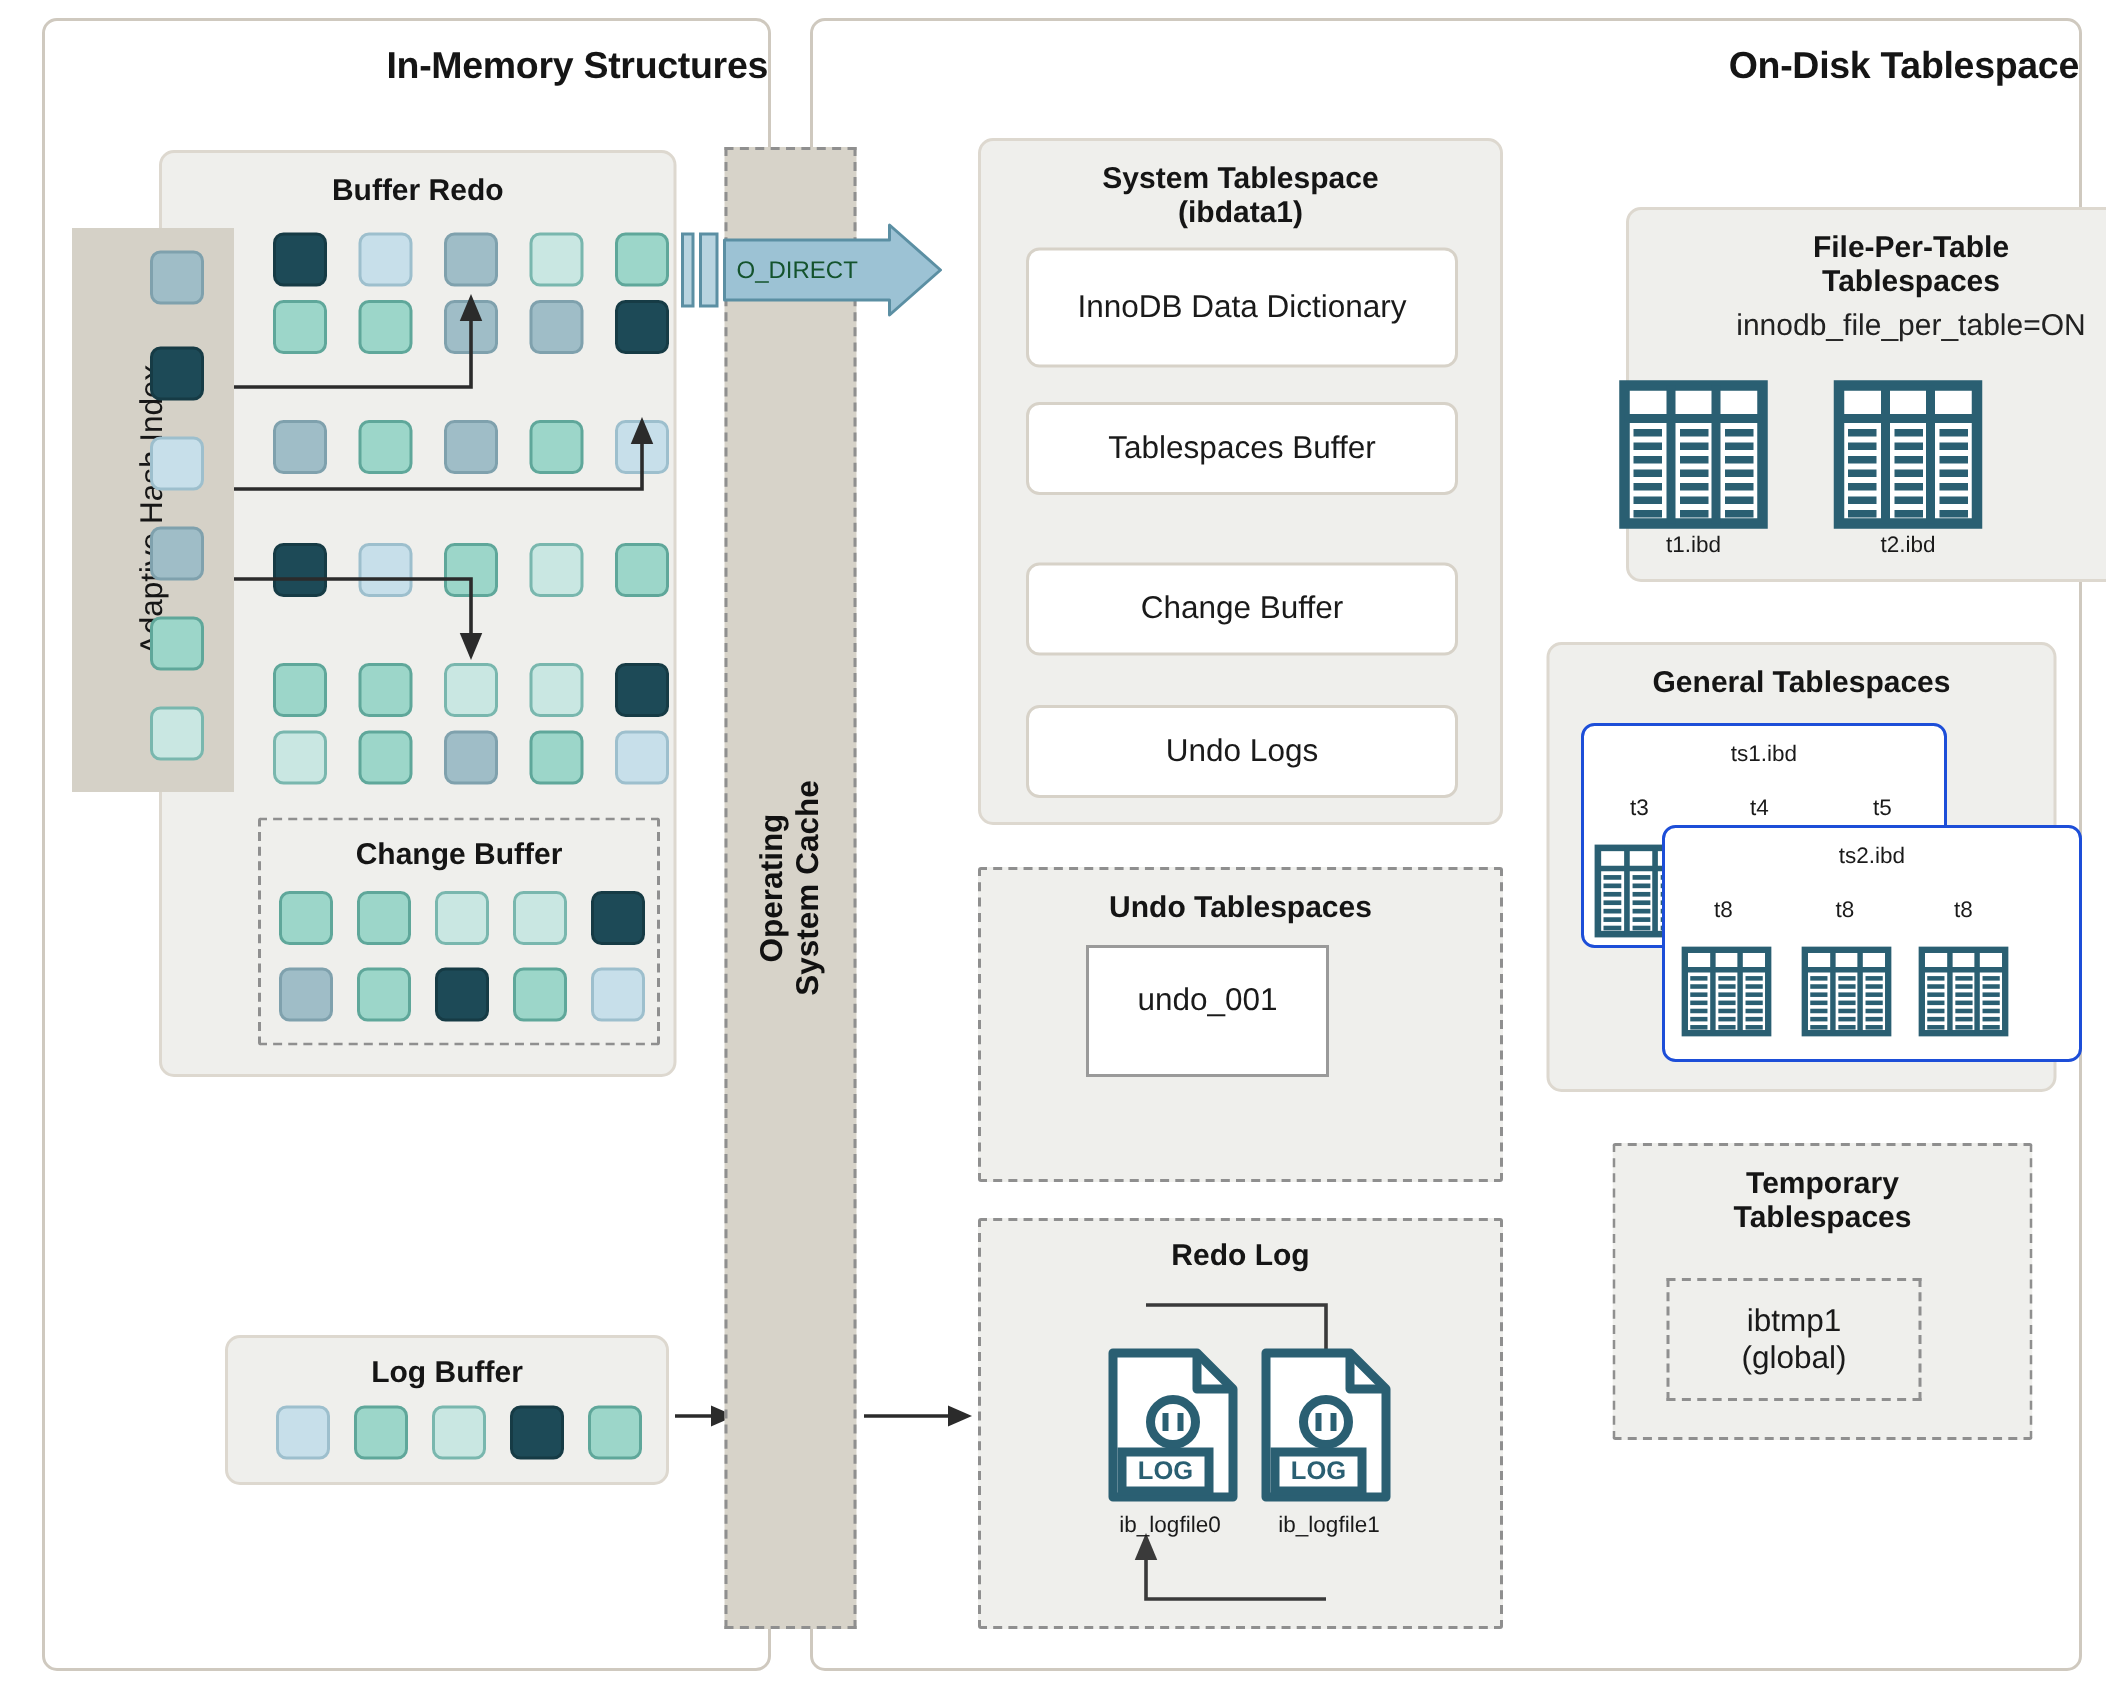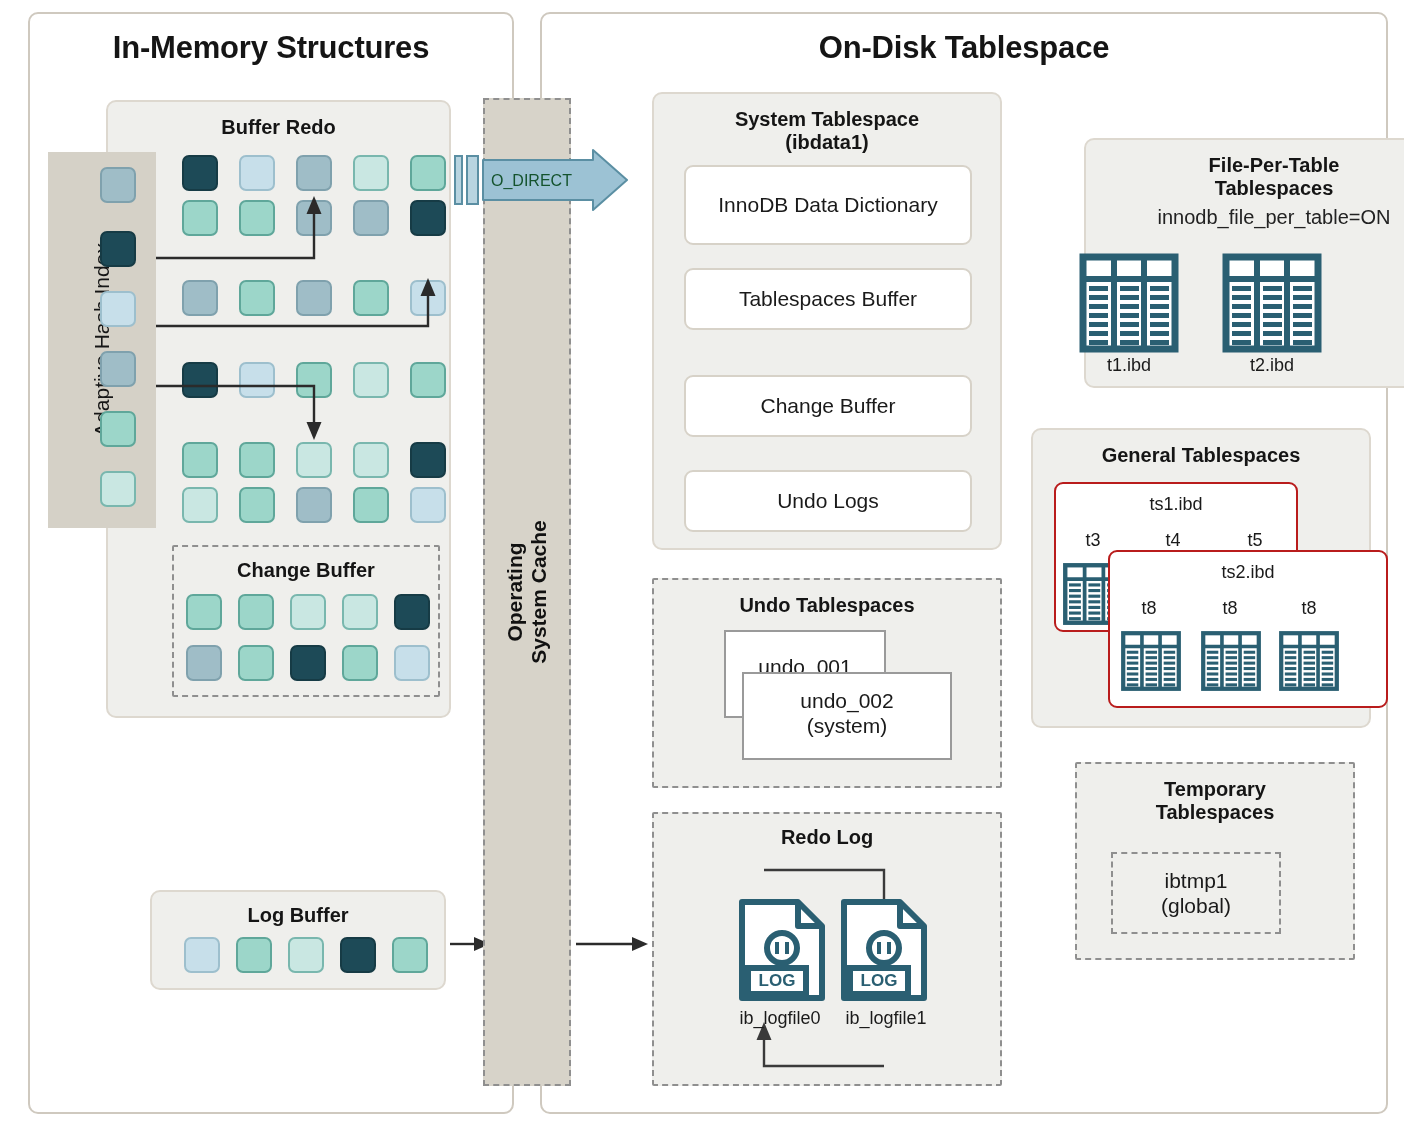--- a/index.html
+++ b/index.html
@@ -21,23 +21,23 @@
   .abs { position: absolute; }
 
   
   .panel {
     border: 2px solid #cfc9bf;
     border-radius: 10px;
     background: #ffffff;
     box-sizing: border-box;
   }
   .panel-title {
-    text-align: center;
+    text-align: right;
     font-weight: bold;
-    font-size: 31px;
+    font-size: 25px;
     letter-spacing: -0.2px;
     color: #151515;
   }
 
   
   .group {
     background: #efefec;
     border: 2px solid #ddd8cf;
     border-radius: 10px;
     box-sizing: border-box;
@@ -128,41 +128,41 @@
     background: #ffffff;
     border: 2px solid #9a9a9a;
     box-sizing: border-box;
     text-align: center;
     font-size: 21px;
     line-height: 1.2;
     color: #1a1a1a;
   }
   .card-round {
     background: #ffffff;
-    border: 2px solid #b91c1c;
+    border: 2px solid #1d4ed8;
     border-radius: 9px;
     box-sizing: border-box;
     text-align: center;
     padding-left: 28px;
   }
   .dashed-inner {
     border: 2px dashed #8f8f8f;
     background: #efefec;
     box-sizing: border-box;
     display: flex;
     align-items: center;
     justify-content: center;
     text-align: center;
     font-size: 21px;
     line-height: 1.2;
     color: #1a1a1a;
   }
   .label-txt {
     text-align: center;
-    font-size: 18px;
+    font-size: 15px;
     color: #1a1a1a;
     white-space: nowrap;
   }
   .odirect-txt {
     position: absolute;
     font-size: 16px;
     color: #14532d;
     left: 36px;
     top: 50%;
     transform: translateY(-50%);
@@ -513,24 +513,20 @@
       </g>
     </svg>
   </div>
 
   <div class="group-dashed abs" style="left:652px; top:578px; width:350px; height:210px;">
     <div class="group-title abs" style="left:0; top:14px; width:100%;">Undo Tablespaces</div>
   </div>
   <div class="card-box abs" style="left:724px; top:630px; width:162px; height:88px; padding-top:22px;">
     <span>undo_001</span>
   </div>
-  <div class="card-box abs" style="left:742px; top:672px; width:210px; height:88px; padding-top:14px;">
-    <span>undo_002</span><br>
-    <span>(system)</span>
-  </div>
 
   <div class="group-dashed abs" style="left:652px; top:812px; width:350px; height:274px;">
     <div class="group-title abs" style="left:0; top:12px; width:100%;">Redo Log</div>
   </div>
 
   <svg class="abs" style="left:740px; top:862px; width:190px; height:212px;">
 
     <path d="M 24 8 L 144 8 L 144 42" fill="none" stroke="#3a3a3a" stroke-width="2.4"></path>
     <path d="M 144 58 l 7.5 -18 l -15 0 z" fill="#3a3a3a"></path>
 

